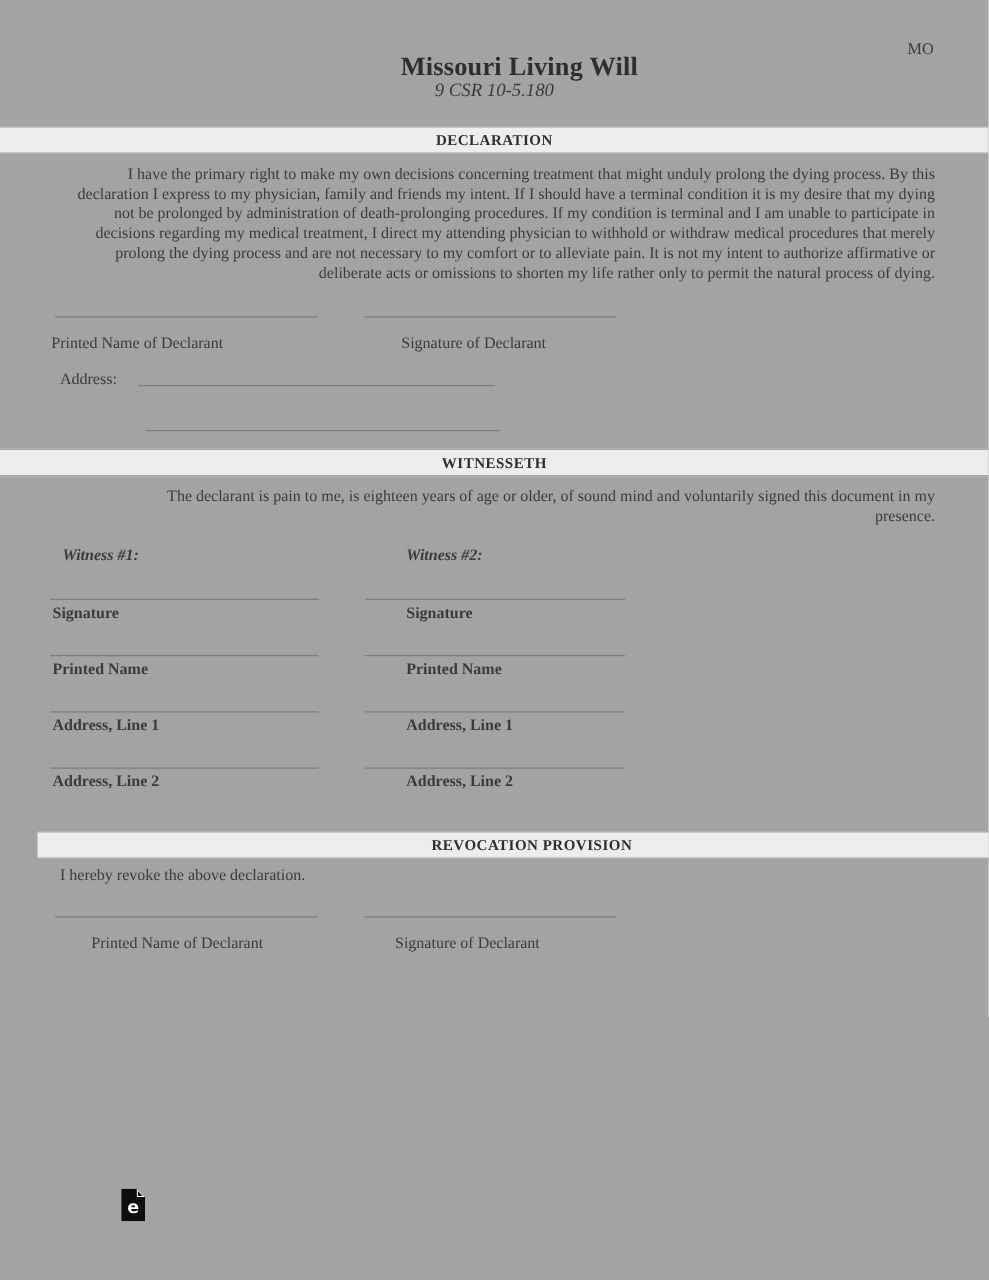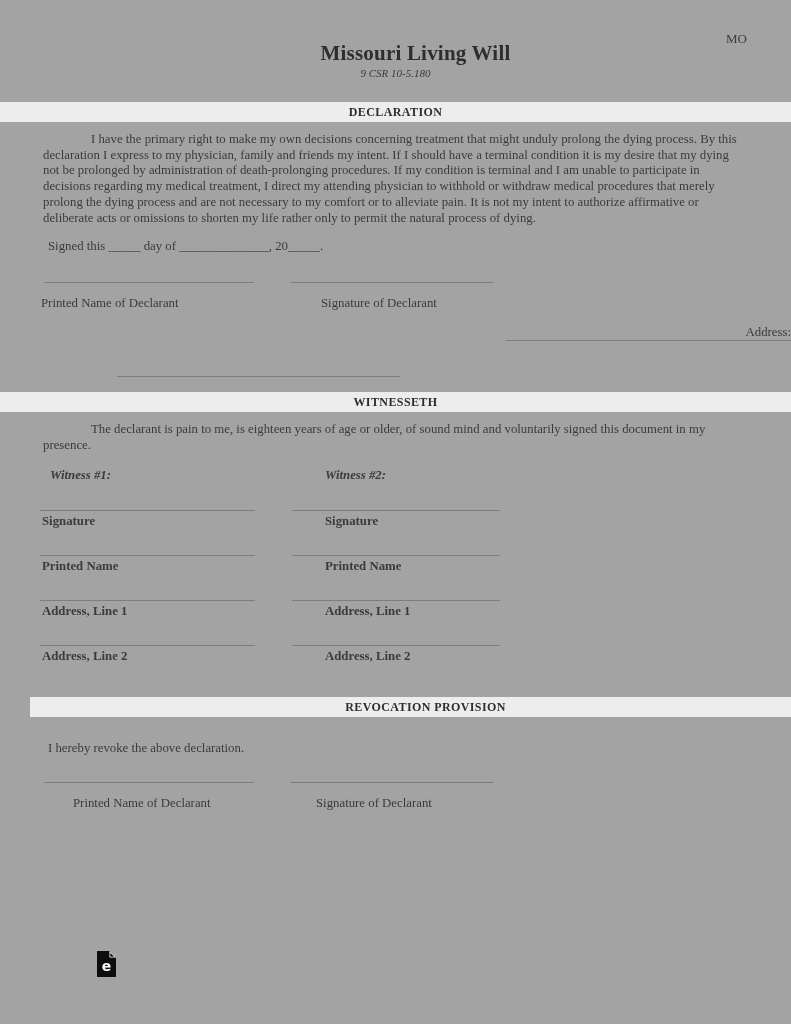--- a/index.html
+++ b/index.html
@@ -34,21 +34,21 @@
     font-size: 21px;
     font-weight: bold;
     color: var(--title);
     letter-spacing: 0.2px;
     line-height: 24px;
     padding-left: 40px;
   }
   .doc-subtitle {
     text-align: center;
     font-style: italic;
-    font-size: 11px;
+    font-size: 15px;
     line-height: 15px;
     margin-top: 1px;
   }
   .section-bar {
     margin-top: 20px;
     width: 791px;
     background: var(--bar-bg);
     border-top: 1px solid var(--bar-border);
     border-bottom: 1px solid var(--bar-border);
     height: 22px;
@@ -58,20 +58,21 @@
     letter-spacing: 0.4px;
     color: var(--title);
     font-size: 12px;
   }
   .bar-witnesseth { margin-top: 14px; }
   .bar-revocation { margin-top: 6px; margin-left: 30px; }
   .body-par {
     margin: 9px 43px 0 43px;
     line-height: 15.7px;
     text-indent: 48px;
+    text-align: right;
   }
   .signed-line {
     margin: 13px 43px 0 48px;
     line-height: 15.7px;
   }
   .blank-line {
     height: 0;
     border-bottom: 1px solid var(--line);
   }
   .sig-pair {
@@ -83,21 +84,20 @@
   .sig-block-2 { width: 210px; }
   .sig-block-1 .blank-line { width: 210px; }
   .sig-block-2 .blank-line { width: 202px; }
   .sig-label { margin-top: 13px; line-height: 15px; }
   .sig-block-1 .sig-label { margin-left: -3px; }
   .sig-block-2 .sig-label { margin-left: 30px; }
   .address-row {
     display: flex;
     align-items: flex-end;
     margin: 14px 0 0 48px;
-    flex-direction: column;
   }
   .address-row .blank-line { width: 285px; margin-left: 17px; margin-bottom: 2px; }
   .address-line2 {
     margin: 33px 0 0 117px;
     width: 283px;
   }
   .witness-heads {
     display: flex;
     margin: 15px 0 0 50px;
     font-weight: bold;
@@ -112,21 +112,21 @@
   }
   .w-col-1 { margin-left: 40px; width: 252px; }
   .w-col-2 { width: 260px; }
   .w-col-1 .blank-line { width: 215px; }
   .w-col-2 .blank-line { width: 208px; }
   .w-field { margin-bottom: 26px; }
   .w-field .sig-label { margin-top: 3px; }
   .w-col-1 .sig-label { margin-left: 2px; }
   .w-col-2 .sig-label { margin-left: 33px; }
   .revoke-par {
-    margin: 23px 43px 0 48px;
+    margin: 6px 43px 0 48px;
     line-height: 15.7px;
   }
   .rev-pair { margin-top: 25px; }
   .rev-pair .sig-label { margin-top: 13px; }
   .rev-pair .sig-block-1 .sig-label { margin-left: 29px; }
   .rev-pair .sig-block-2 .sig-label { margin-left: 25px; }
   .date-row {
     margin: 14px 0 0 50px;
     line-height: 15.7px;
   }
@@ -148,21 +148,20 @@
 
   <h1 class="doc-title">Missouri Living Will</h1>
   <div class="doc-subtitle">9 CSR 10-5.180</div>
 
   <div class="section-bar">
     <span>DECLARATION</span>
   </div>
 
   <p class="body-par">I have the primary right to make my own decisions concerning treatment that might unduly prolong the dying process. By this declaration I express to my physician, family and friends my intent. If I should have a terminal condition it is my desire that my dying not be prolonged by administration of death-prolonging procedures. If my condition is terminal and I am unable to participate in decisions regarding my medical treatment, I direct my attending physician to withhold or withdraw medical procedures that merely prolong the dying process and are not necessary to my comfort or to alleviate pain. It is not my intent to authorize affirmative or deliberate acts or omissions to shorten my life rather only to permit the natural process of dying.</p>
 
-  <p class="signed-line">Signed this _____ day of ______________, 20_____.</p>
 
   <div class="sig-pair">
     <div class="sig-block-1">
       <div class="blank-line"></div>
       <div class="sig-label">Printed Name of Declarant</div>
     </div>
     <div class="sig-block-2">
       <div class="blank-line"></div>
       <div class="sig-label">Signature of Declarant</div>
     </div>

